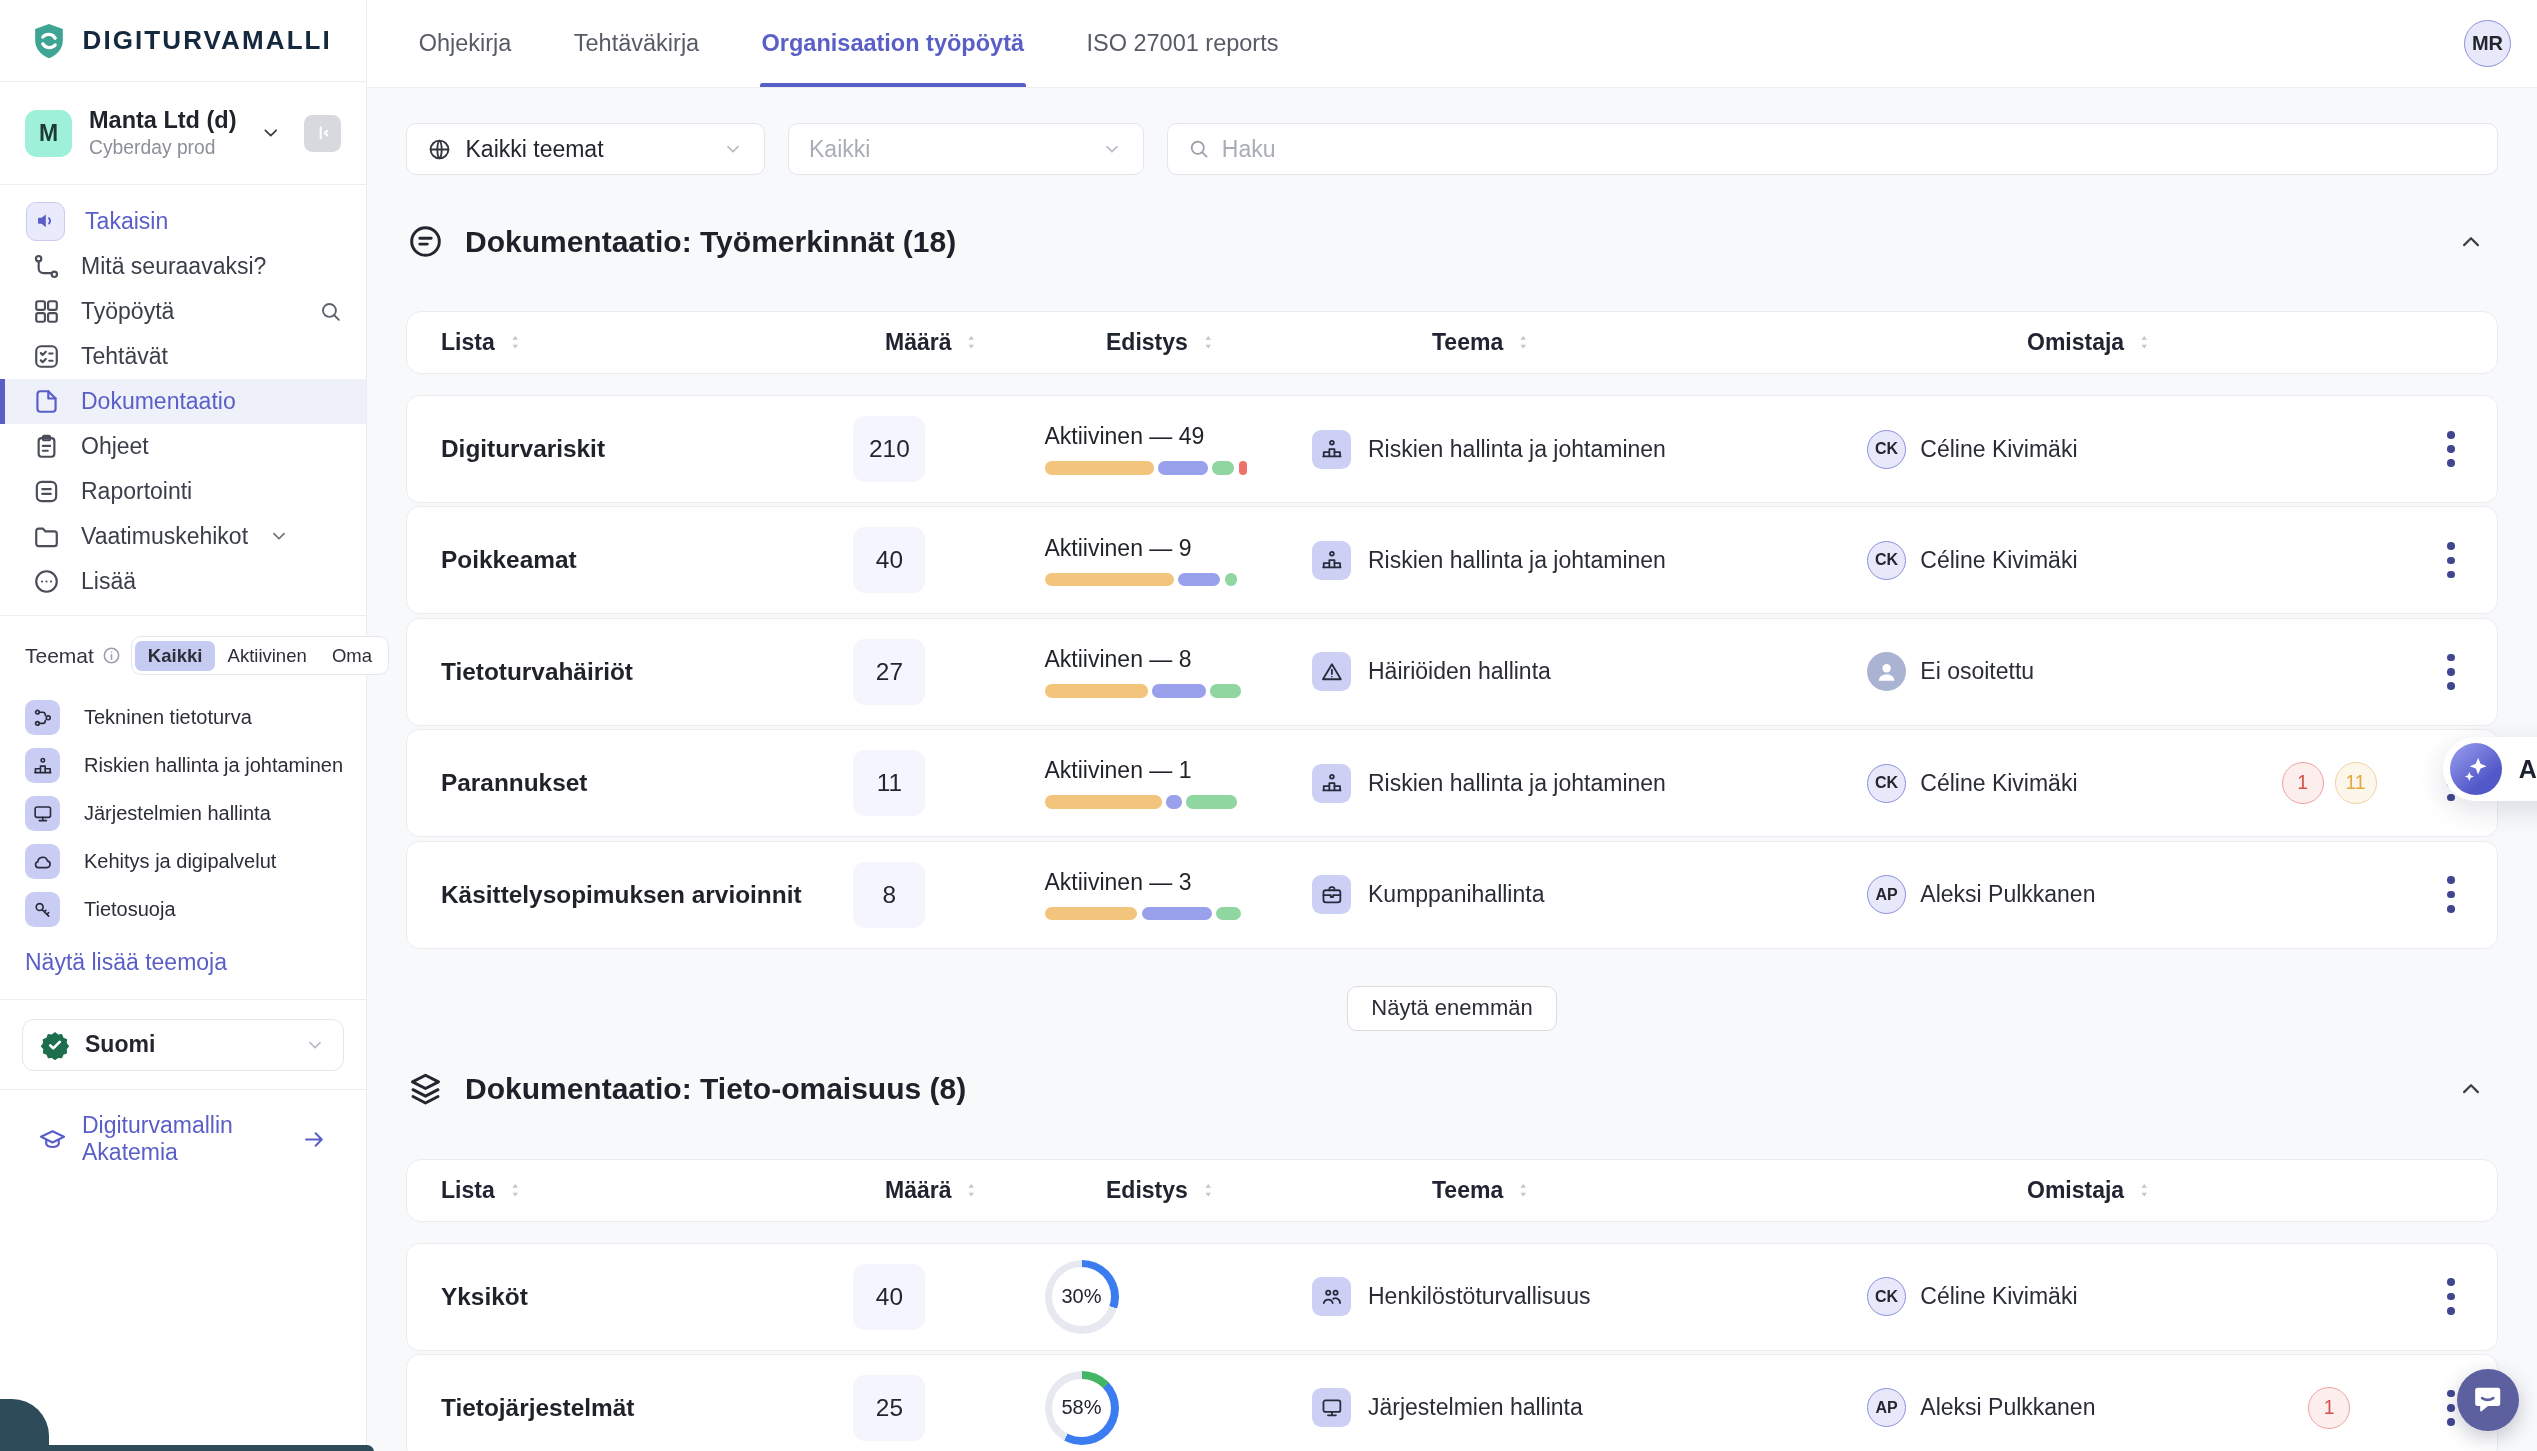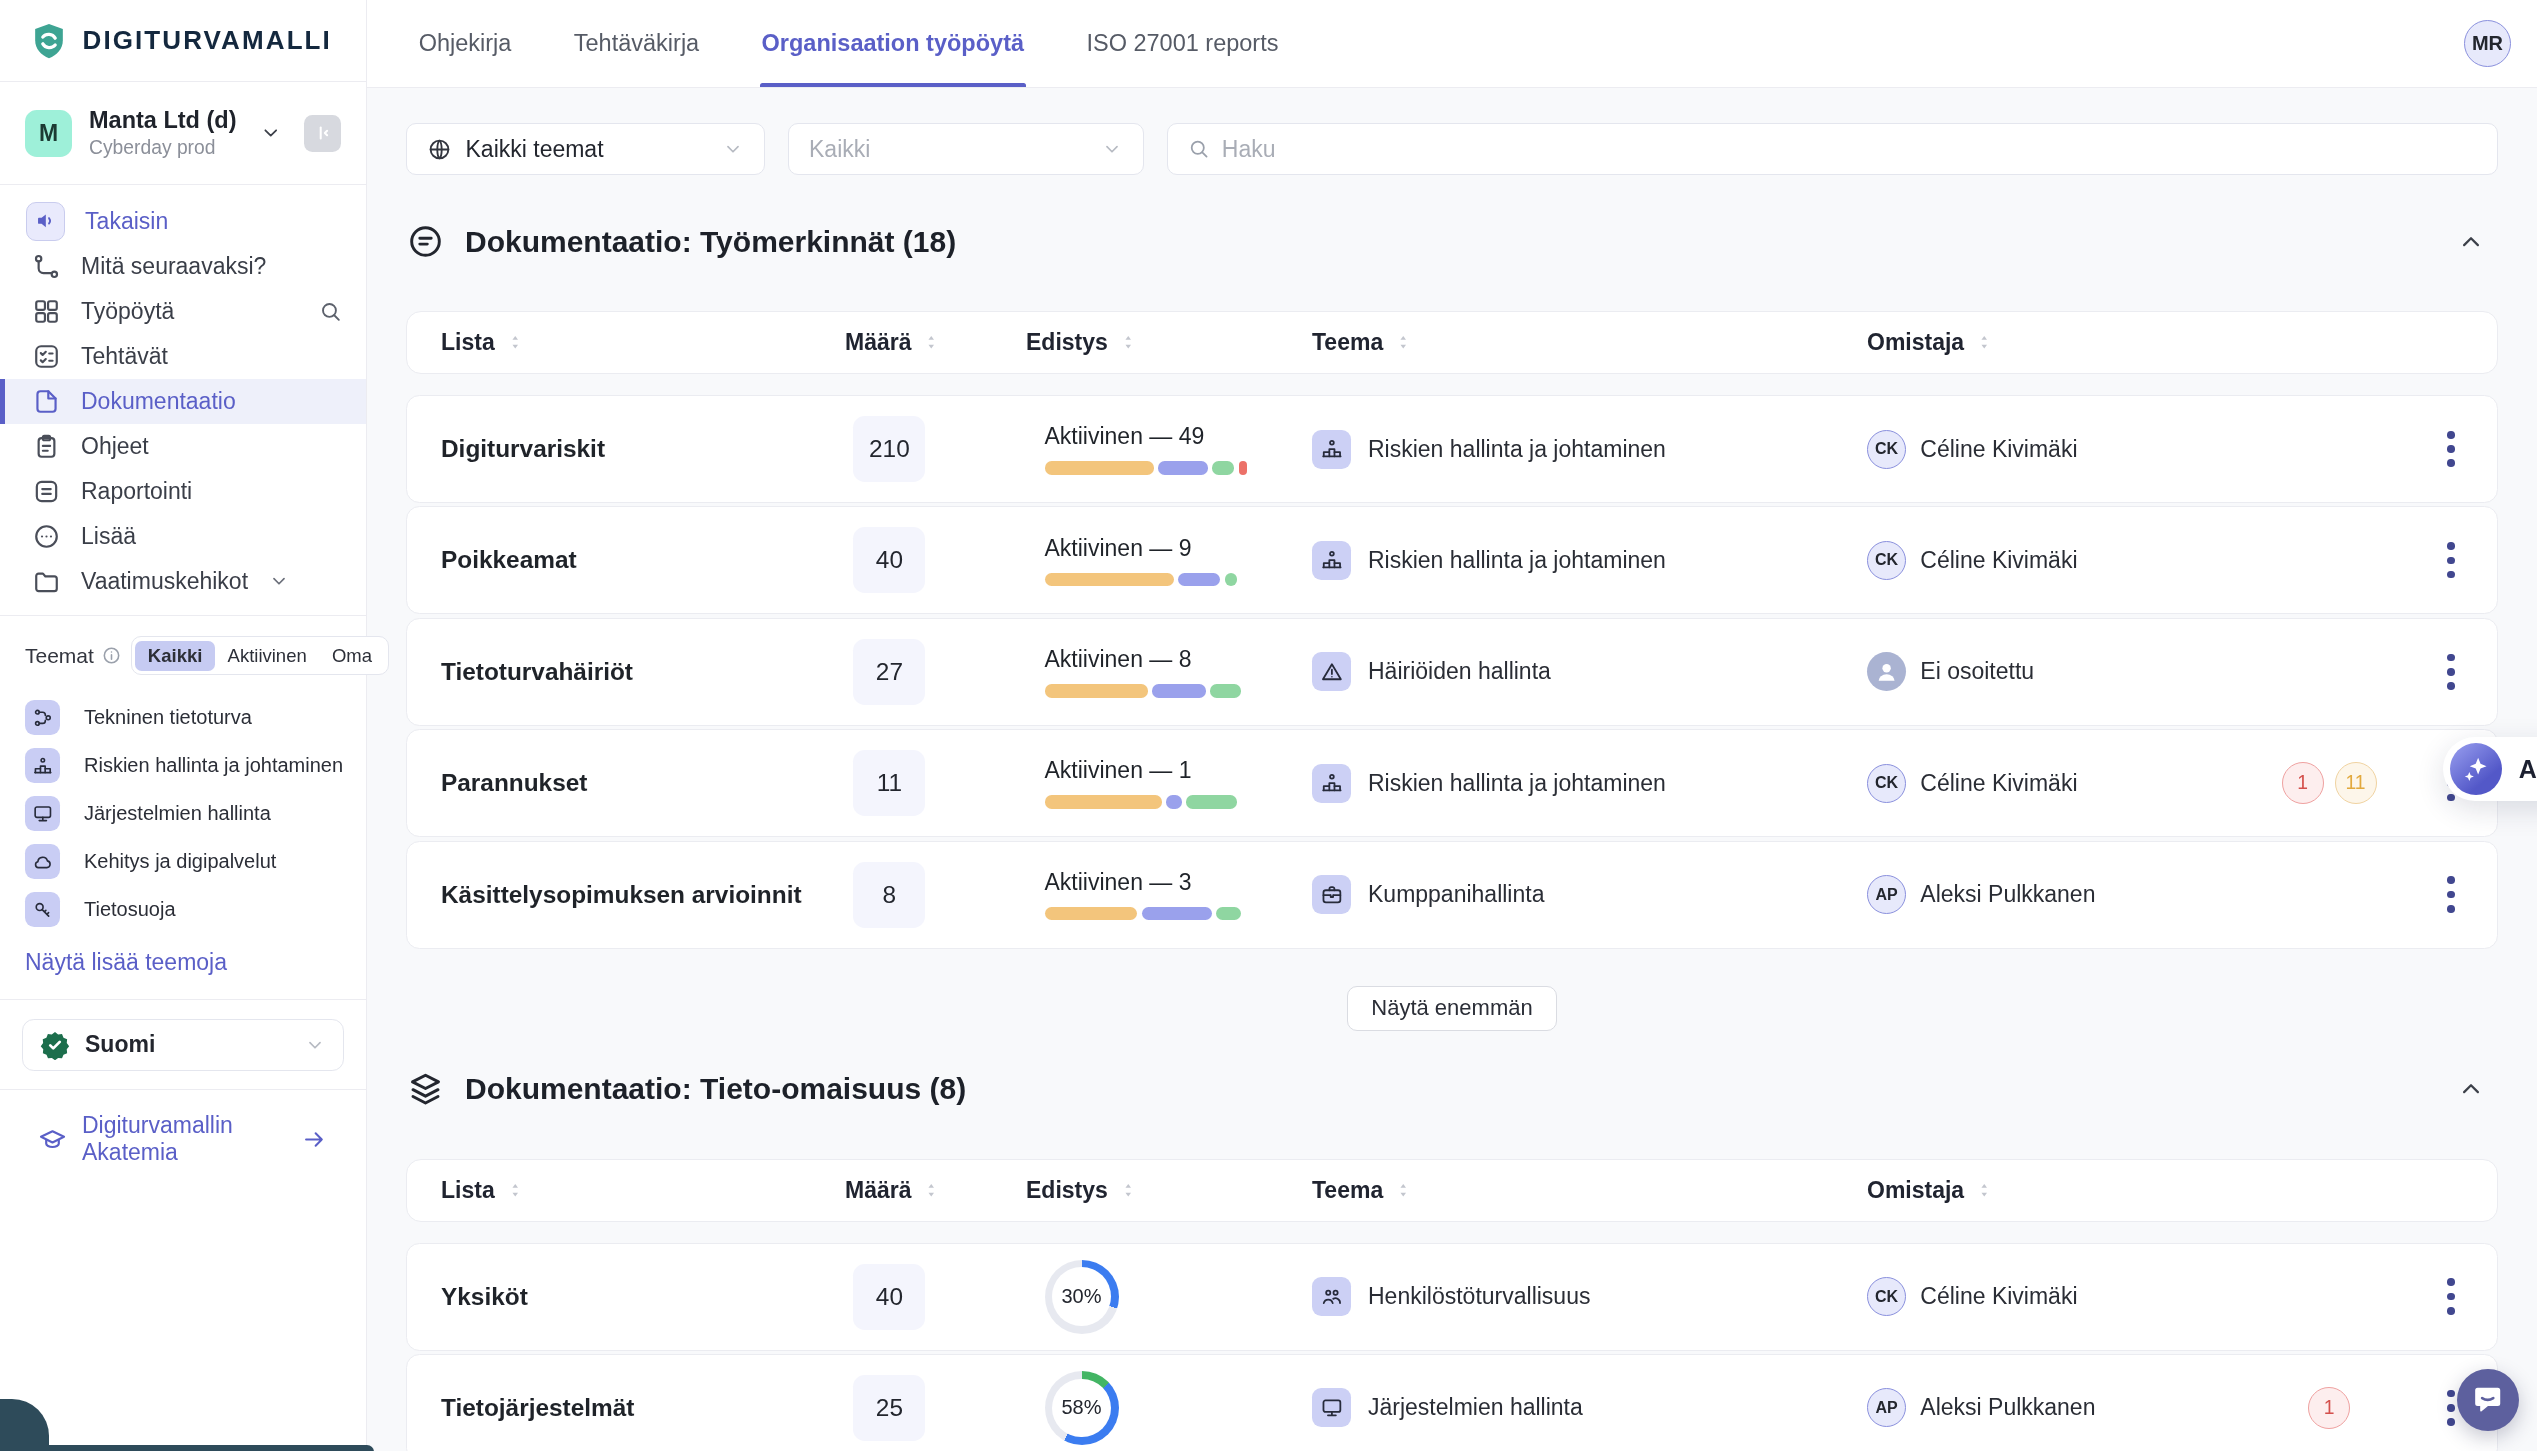--- a/index.html
+++ b/index.html
@@ -74,21 +74,21 @@
   .search-box .ic{width:23.5px;height:23.5px;color:#9aa0ab;}
   .search-box input{border:none;outline:none;font-size:23px;flex:1;font-family:inherit;color:#23262e;background:transparent;}
   .search-box input::placeholder{color:#a9adb6;}
 
   .section-head{display:flex;align-items:center;gap:20px;padding-right:11.8px;}
   .section-head .sec-ic{width:39px;height:39px;color:#23262e;}
   .section-title{font-size:30px;font-weight:700;color:#1d2129;}
   .collapse-chev{margin-left:auto;width:30px;height:30px;color:#3c4049;cursor:pointer;}
   .table{margin-top:50px;}
   .thead,.trow{display:grid;grid-template-columns:404px 181px 286px 555px 387px 1fr 59px;align-items:center;padding:0 34px;background:#fff;border:0.8px solid var(--card-border);}
-  .thead{height:63px;border-radius:15px;margin-bottom:21px;}
+  .thead{height:63px;border-radius:15px;margin-bottom:21px;gap:40px;}
   .th{display:flex;align-items:center;gap:11px;font-size:23px;font-weight:700;color:#202430;}
   .sort-ic{width:18.5px;height:18.5px;color:#c3c6ce;cursor:pointer;}
   .trow{height:108px;border-radius:13.5px;margin-bottom:3.4px;cursor:pointer;}
   .cell-name{font-size:24.4px;font-weight:700;color:#1f2329;}
   .count-box{width:72px;height:66px;margin-left:8.4px;background:#f4f5fd;border-radius:11.8px;display:flex;align-items:center;justify-content:center;font-size:24.4px;color:#23262e;}
   .cell-progress{padding-left:18.5px;}
   .p-label{font-size:23px;color:#1f2329;margin-bottom:11px;}
   .p-bar{display:flex;gap:4.2px;height:13.5px;width:202px;}
   .p-bar .seg{border-radius:6.7px;height:100%;}
   .donut{width:74px;height:74px;border-radius:50%;position:relative;display:flex;align-items:center;justify-content:center;}
@@ -240,42 +240,42 @@
             <path d="M8.5 10h7M8.5 14h7"></path>
           </svg>
         </span>
         <span class="nav-label">Raportointi</span>
 
       </div>
 
       <div class="nav-item">
         <span class="ic nav-ic">
           <svg viewBox="0 0 24 24" fill="none" stroke="currentColor" stroke-width="1.8" stroke-linecap="round" stroke-linejoin="round">
+            <path d="M3.5 7.5a2 2 0 0 1 2-2h3.6l2 2.3h7.4a2 2 0 0 1 2 2v8.2a2 2 0 0 1-2 2h-13a2 2 0 0 1-2-2z"></path>
+          </svg>
+        </span>
+        <span class="nav-label">Vaatimuskehikot</span>
+        <span class="ic after-ic">
+          <svg viewBox="0 0 24 24" fill="none" stroke="currentColor" stroke-width="1.8" stroke-linecap="round" stroke-linejoin="round">
+            <path d="M6.5 9.5L12 15l5.5-5.5"></path>
+          </svg>
+        </span>
+
+      </div>
+
+      <div class="nav-item">
+        <span class="ic nav-ic">
+          <svg viewBox="0 0 24 24" fill="none" stroke="currentColor" stroke-width="1.8" stroke-linecap="round" stroke-linejoin="round">
             <circle cx="12" cy="12" r="8.5"></circle>
             <circle cx="8.3" cy="12" r=".9" fill="currentColor" stroke="none"></circle>
             <circle cx="12" cy="12" r=".9" fill="currentColor" stroke="none"></circle>
             <circle cx="15.7" cy="12" r=".9" fill="currentColor" stroke="none"></circle>
           </svg>
         </span>
         <span class="nav-label">Lisää</span>
-
-      </div>
-
-      <div class="nav-item">
-        <span class="ic nav-ic">
-          <svg viewBox="0 0 24 24" fill="none" stroke="currentColor" stroke-width="1.8" stroke-linecap="round" stroke-linejoin="round">
-            <path d="M3.5 7.5a2 2 0 0 1 2-2h3.6l2 2.3h7.4a2 2 0 0 1 2 2v8.2a2 2 0 0 1-2 2h-13a2 2 0 0 1-2-2z"></path>
-          </svg>
-        </span>
-        <span class="nav-label">Vaatimuskehikot</span>
-        <span class="ic after-ic">
-          <svg viewBox="0 0 24 24" fill="none" stroke="currentColor" stroke-width="1.8" stroke-linecap="round" stroke-linejoin="round">
-            <path d="M6.5 9.5L12 15l5.5-5.5"></path>
-          </svg>
-        </span>
 
       </div>
     </nav>
 
   <div class="themes">
     <div class="themes-head">
       <span class="themes-title">
         <span>Teemat</span>
         <span class="ic">
             <svg viewBox="0 0 24 24" fill="none" stroke="currentColor" stroke-width="1.8" stroke-linecap="round" stroke-linejoin="round">

